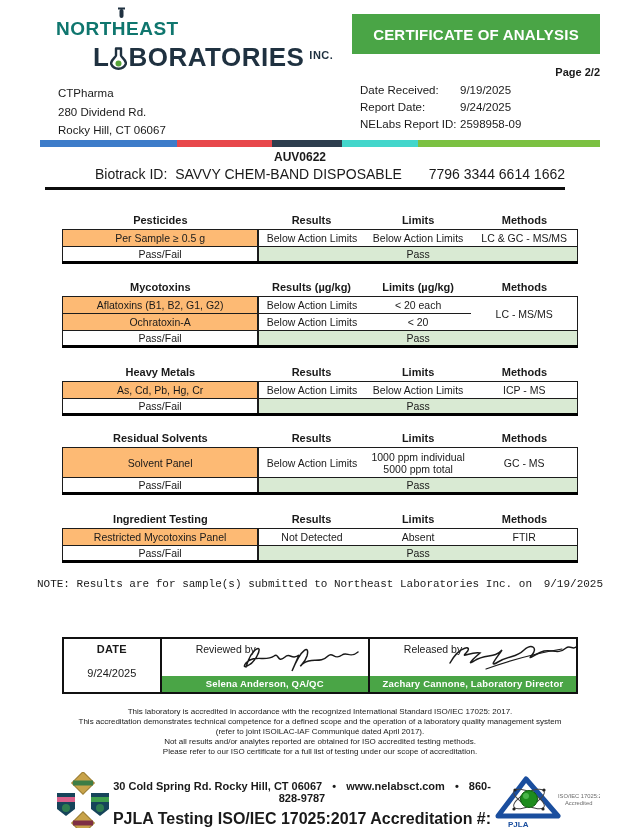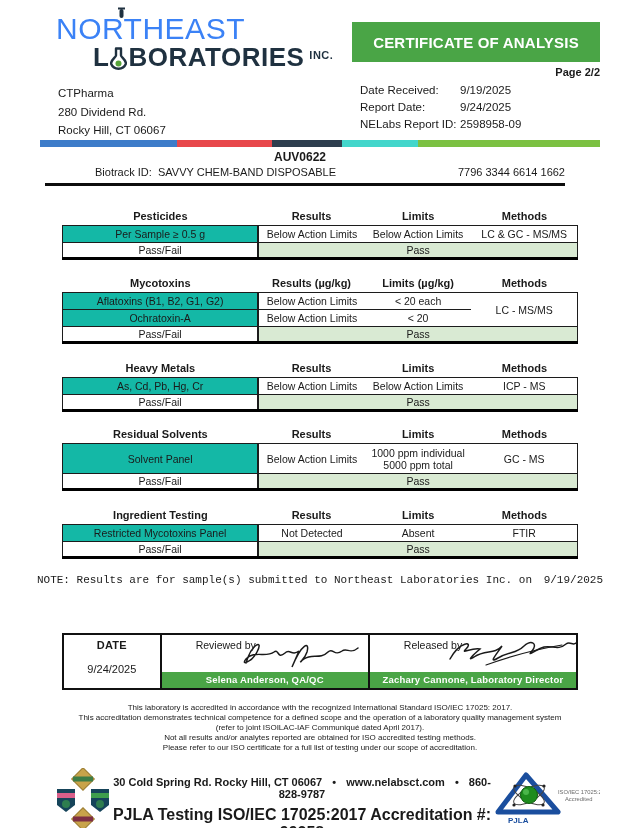--- a/index.html
+++ b/index.html
@@ -2,54 +2,54 @@
 <html><head>
 <meta charset="utf-8">
 <style>
   * { margin: 0; padding: 0; box-sizing: border-box; }
   html,body { width: 640px; height: 828px; background: #fff; overflow: hidden;
     font-family: "Liberation Sans", sans-serif; color: #1a1a1a; }
 
   
   .header { position: relative; height: 140px; }
   .logo { position: absolute; left: 56px; top: 16px; }
-  .logo-line1 { position: relative; font-size: 30px; font-weight: normal; color: #3b82f6; line-height: 26px; letter-spacing: 0.5px; }
+  .logo-line1 { position: relative; font-size: 19px; font-weight: bold; color: #0f766e; line-height: 26px; letter-spacing: 0.5px; }
   .tube-icon { position: absolute; left: 61px; top: -9px; }
   .logo-line2 { display: flex; align-items: flex-end; margin-left: 37px; margin-top: 1px;
     font-size: 26px; font-weight: bold; color: #1f3140; line-height: 24px; letter-spacing: 0.5px; }
   .flask-icon { margin: 0 1px -1px 1px; }
   .logo-inc { font-size: 11px; font-weight: bold; margin: 0 0 2px 5px; letter-spacing: 0.5px; }
-  .banner { position: absolute; right: 40px; top: 22px; width: 248px; height: 40px;
+  .banner { position: absolute; right: 40px; top: 14px; width: 248px; height: 40px;
     background: #4aa546; color: #fff; font-size: 15px; font-weight: bold;
     display: flex; align-items: center; justify-content: center; letter-spacing: 0.2px; }
   .page-label { position: absolute; right: 40px; top: 66px; font-size: 11px; font-weight: bold; }
   .client { position: absolute; left: 58px; top: 84px; font-size: 11.5px; line-height: 18.5px; }
   .meta { position: absolute; left: 360px; top: 84px; font-size: 11.5px;
     display: grid; grid-template-columns: 100px auto; row-gap: 5px; }
 
   
   .color-bar { margin: 0 40px; height: 7px; display: flex; }
   .color-bar span { height: 100%; }
   .seg-blue  { width: 24.5%; background: #3d7cc9; }
   .seg-red   { width: 17%;   background: #e8484b; }
   .seg-navy  { width: 12.5%; background: #2e3e4e; }
   .seg-teal  { width: 13.5%; background: #43d6cb; }
   .seg-green { width: 32.5%; background: #7cc142; }
 
   
   .sample-id { margin: 3px 80px 0 40px; text-align: center; font-size: 12px; font-weight: bold; }
-  .biotrack-row { margin: 2px 75px 0 95px; display: flex; justify-content: space-between; font-size: 11px; }
+  .biotrack-row { margin: 2px 75px 0 95px; display: flex; justify-content: space-between; font-size: 14px; }
   .thick-rule { margin: 5px 0 0 45px; width: 520px; height: 3px; background: #0d0d0d; }
 
   
   .test-table { width: 516px; margin-left: 62px; border-collapse: collapse; table-layout: fixed; font-size: 10.5px; }
   .test-table th { font-size: 11px; font-weight: bold; padding: 2px 0 3px; text-align: center; }
   .test-table tbody td { border-top: 1.4px solid #1c1c1c; border-bottom: 1.4px solid #1c1c1c;
     height: 17px; text-align: center; padding: 0 2px; }
-  .test-table td.name-cell { border-left: 1.7px solid #1c1c1c; border-right: 2px solid #1c1c1c; background: #14b8a6; }
+  .test-table td.name-cell { border-left: 1.7px solid #1c1c1c; border-right: 2px solid #1c1c1c; background: #fdba74; }
   .test-table td.name-cell.pf { background: #fff; }
   .test-table td.edge-r { border-right: 1.7px solid #1c1c1c; }
   .test-table tr.last td { border-bottom: 3px solid #000; height: 16px; }
   .test-table td.pass-cell { background: #d9ead3; }
   .test-table tr.tall td { height: 30px; margin-left: 18px; }
   .c-name { width: 38%; } .c-res { width: 20.7%; } .c-lim { width: 20.7%; } .c-met { width: 20.6%; }
   .mt-22 { margin-top: 22px; } .mt-15 { margin-top: 15px; } .mt-16 { margin-top: 16px; } .mt-14 { margin-top: 14px; }
 
   
   .note-line { margin-top: 15px; text-align: center; font-size: 11px; font-family: Liberation Mono, monospace; }

